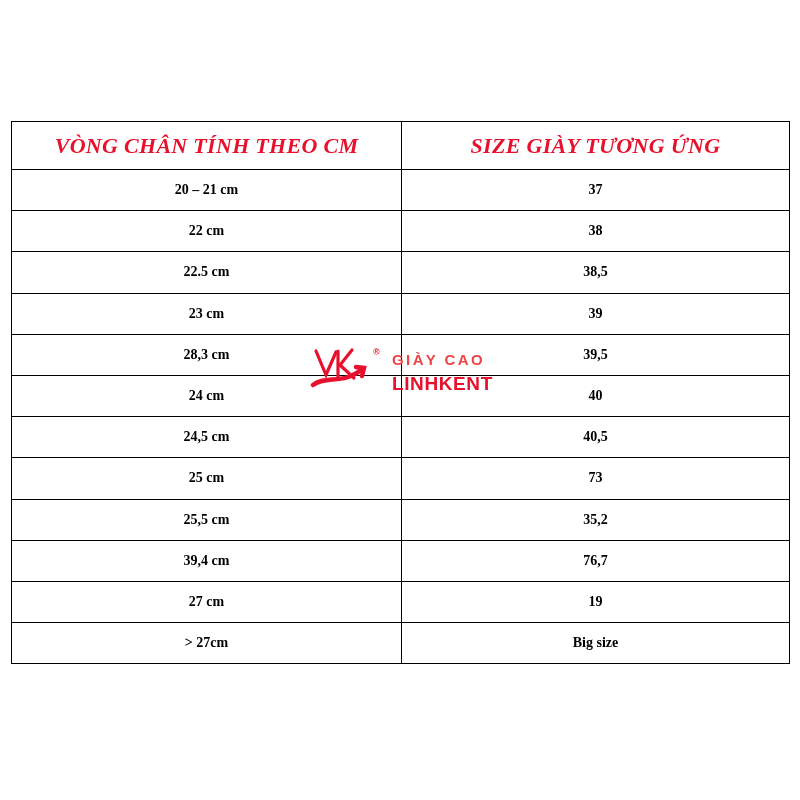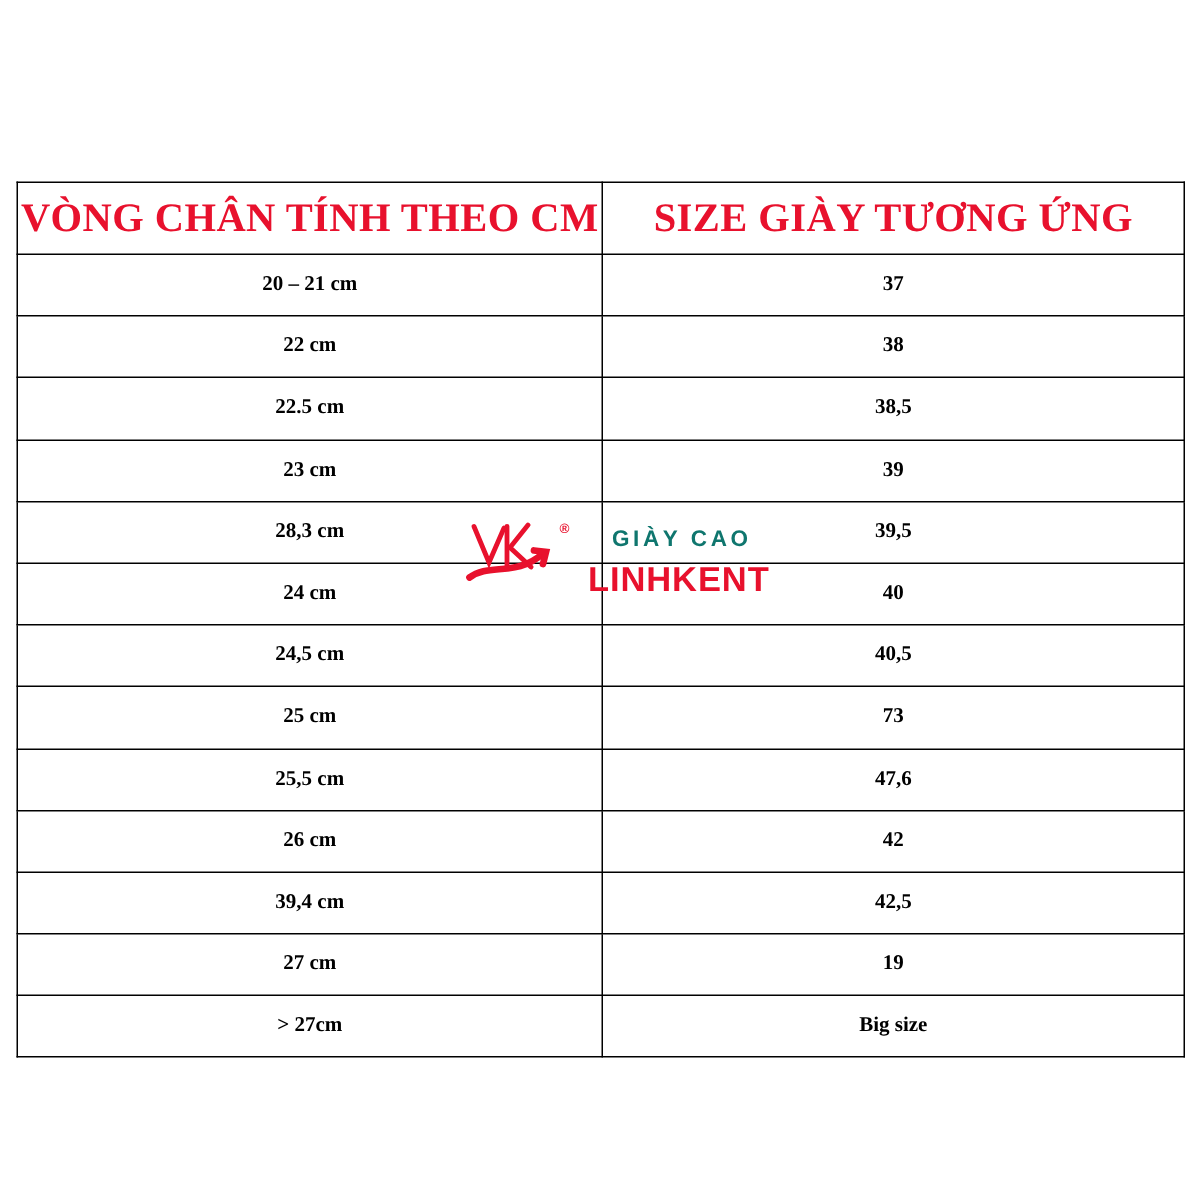--- a/index.html
+++ b/index.html
@@ -39,22 +39,23 @@
   table.size-table td {
     border: 1px solid #000000;
     text-align: center;
     vertical-align: middle;
     font-family: "Liberation Serif", serif;
   }
   table.size-table thead th {
     height: 45px;
     color: #e8112d;
     font-weight: bold;
-    font-size: 27px;
+    font-size: 22px;
     letter-spacing: 0.3px;
+    font-style: italic;
   }
   table.size-table tbody td {
     height: 38.2px;
     color: #000000;
     font-weight: bold;
     font-size: 14px;
   }
   
   #watermark {
     position: absolute;
@@ -80,30 +81,29 @@
     color: #e8112d;
     font-weight: bold;
   }
   #watermark .brand-top {
     position: absolute;
     left: 82px;
     top: 6px;
     font-family: "Liberation Sans", sans-serif;
     font-size: 15px;
     letter-spacing: 2.4px;
-    color: #0f766e;
+    color: #ef4444;
     font-weight: bold;
-    margin-left: 16px;
   }
   #watermark .brand-bottom {
     position: absolute;
     left: 82px;
     top: 28px;
     font-family: "Liberation Sans", sans-serif;
-    font-size: 23px;
+    font-size: 19px;
     letter-spacing: 0.6px;
     color: #e8112d;
     font-weight: bold;
   }
 </style>
 </head>
 <body>
 
 <div id="page">
 
@@ -147,29 +147,25 @@
         <tr>
           <td>24,5 cm</td>
           <td>40,5</td>
         </tr>
         <tr>
           <td>25 cm</td>
           <td>73</td>
         </tr>
         <tr>
           <td>25,5 cm</td>
-          <td>47,6</td>
-        </tr>
-        <tr>
-          <td>26 cm</td>
-          <td>42</td>
+          <td>35,2</td>
         </tr>
         <tr>
           <td>39,4 cm</td>
-          <td>42,5</td>
+          <td>76,7</td>
         </tr>
         <tr>
           <td>27 cm</td>
           <td>19</td>
         </tr>
         <tr>
           <td>&gt; 27cm</td>
           <td>Big size</td>
         </tr>
       </tbody>

